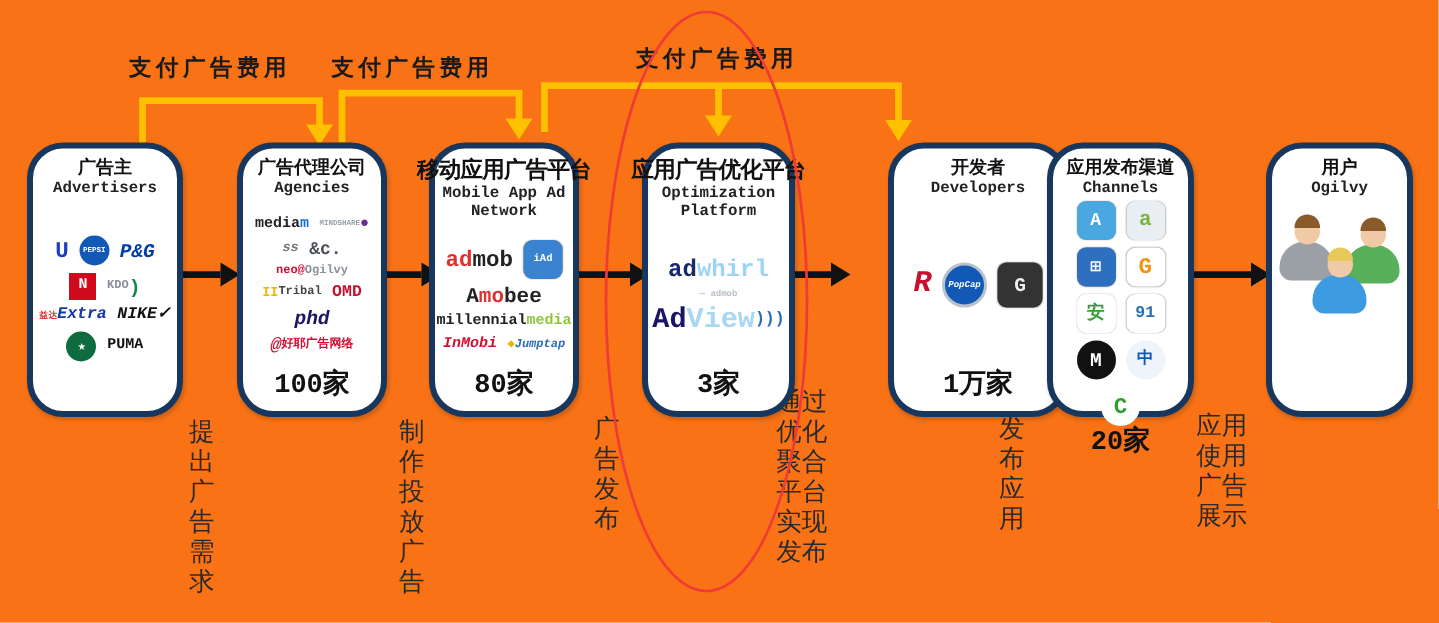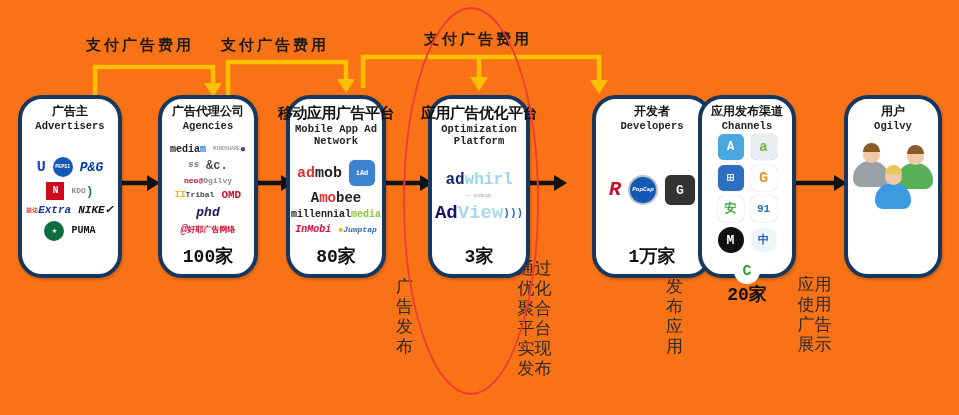--- a/index.html
+++ b/index.html
@@ -309,20 +309,22 @@
       </div>
       <div class="person p3">
         <div class="head">
             <div class="hair"></div>
           </div>
         <div class="body"></div>
       </div>
     </div>
   </div>
 
+  <div id="flow1" class="flow-label cols1">提出广告需求</div>
+  <div id="flow2" class="flow-label cols1">制作投放广告</div>
   <div id="flow3" class="flow-label cols1">广告发布</div>
   <div id="flow4" class="flow-label cols2">通过优化聚合平台实现发布</div>
   <div id="flow5" class="flow-label cols1">发布应用</div>
   <div id="flow6" class="flow-label cols2">应用使用广告展示</div>
 
   <svg id="overlay-front" class="overlay" viewBox="0 0 959 415">
     <ellipse cx="471" cy="201" rx="67" ry="193" fill="none" stroke-width="1.8" stroke="#EF3B36"></ellipse>
   </svg>
 
 </div>

